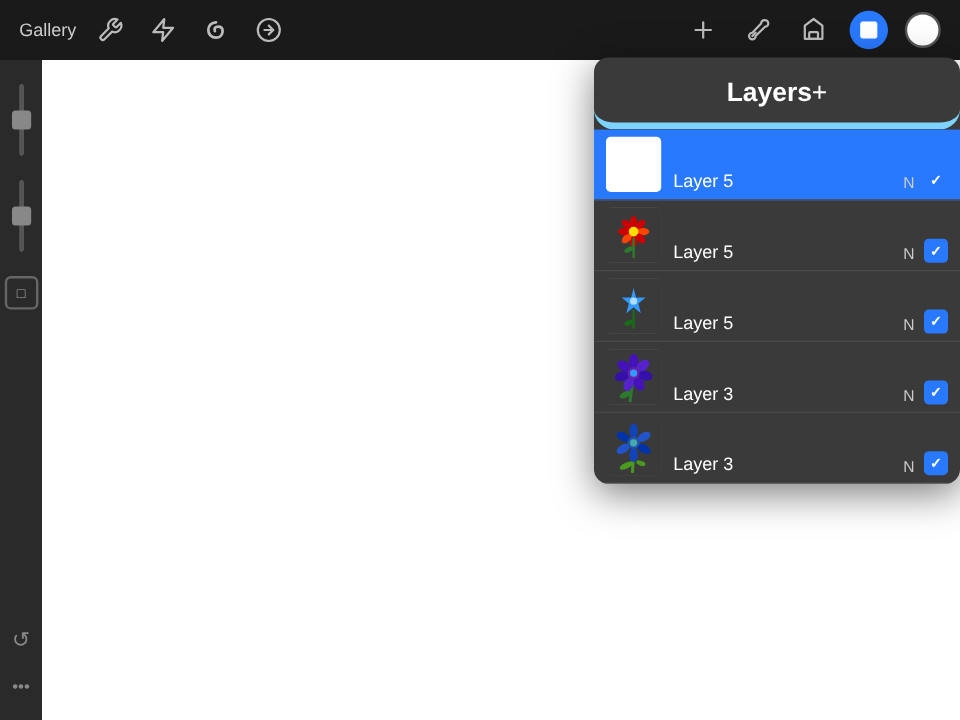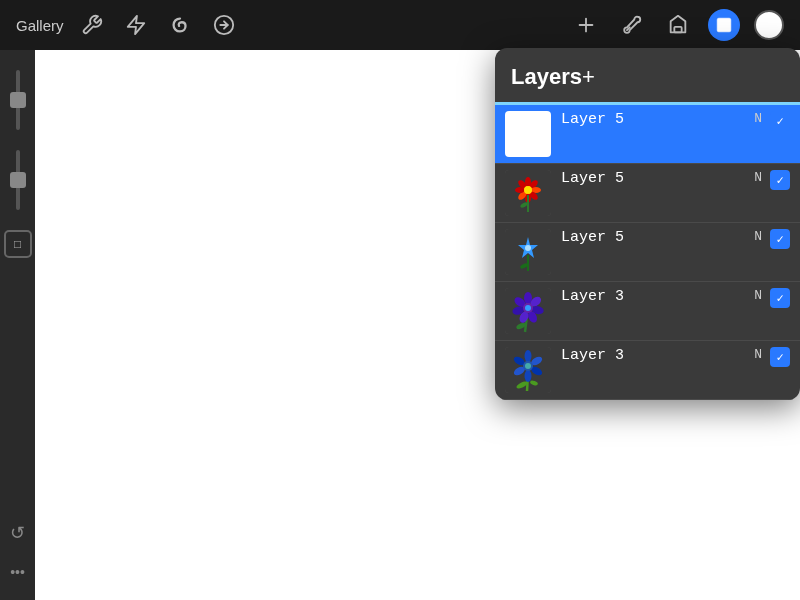--- a/index.html
+++ b/index.html
@@ -153,45 +153,45 @@
       right: 60px;
       width: 0;
       height: 0;
       border-left: 8px solid transparent;
       border-right: 8px solid transparent;
       border-bottom: 8px solid #3a3a3a;
     }
     .layers-header {
       display: flex;
       align-items: center;
-      justify-content: flex-start;
+      justify-content: center;
       padding: 16px 16px 12px;
-      border-bottom: 3px solid #7dd3fc;
+      border-bottom: 6px solid #7dd3fc;
+      border-radius: 17px;
     }
     .layers-title {
       color: #fff;
       font-size: 22px;
       font-weight: 600;
     }
     .layers-add-btn {
       color: #fff;
       font-size: 22px;
       background: none;
       border: none;
       cursor: pointer;
       line-height: 1;
     }
     .layer-item {
       display: flex;
-      align-items: flex-start;
+      align-items: flex-end;
       padding: 6px 10px 6px 0;
       border-bottom: 1px solid #4a4a4a;
       cursor: pointer;
       min-height: 52px;
-      font-family: Liberation Mono, monospace;
     }
     .layer-item.active {
       background: #2979ff;
     }
     .layer-thumb {
       width: 46px;
       height: 46px;
       margin: 0 10px;
       border-radius: 4px;
       flex-shrink: 0;

